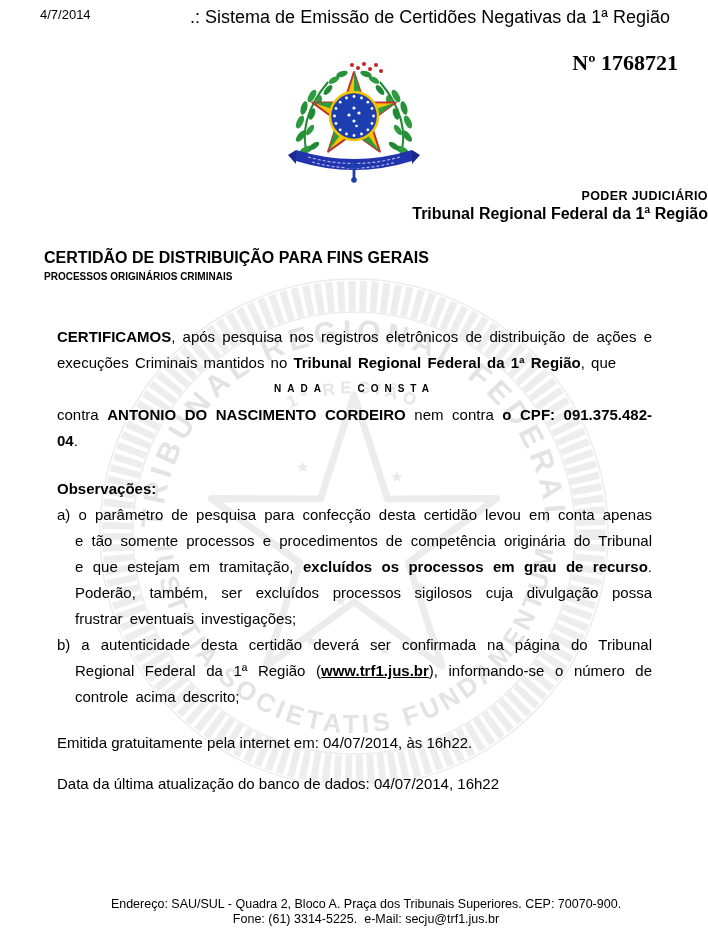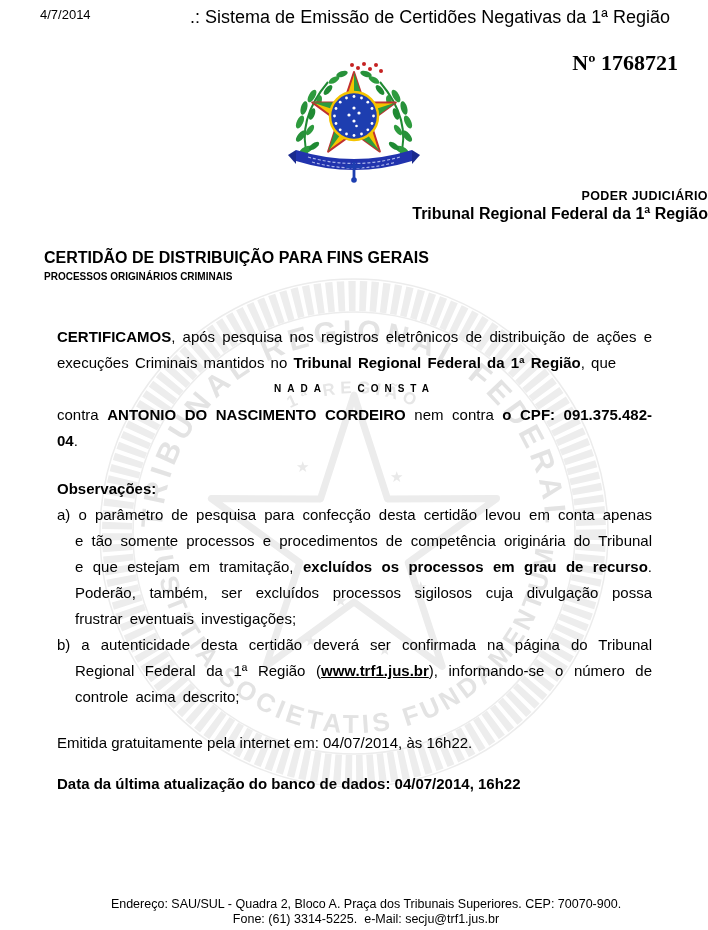--- a/index.html
+++ b/index.html
@@ -34,21 +34,21 @@
   .content p { margin:0; }
   .jp { text-align:justify; word-spacing:2px; }
   .result-line {
     text-align:center; font-weight:bold; font-size:10px;
     letter-spacing:6px; word-spacing:22px; margin:14px 0 12px;
   }
   .against { word-spacing:4px; }
   .obs-heading { font-weight:bold; margin-top:22px !important; }
   .obs-item { text-align:justify; padding-left:18px; text-indent:-18px; word-spacing:3px; }
   .issued { margin-top:20px !important; }
-  .last-update { margin-top:15px !important;font-weight:bold; }
+  .last-update { margin-top:15px !important; }
   b { font-weight:bold; }
   .link { font-weight:bold; text-decoration:underline; color:#000000; }
 
   .footer { position:absolute; top:897px; width:100%; text-align:center; font-size:12.5px; line-height:14.5px;padding-left:12px; }
 </style>
 </head>
 <body>
 
 <div class="page">
 

